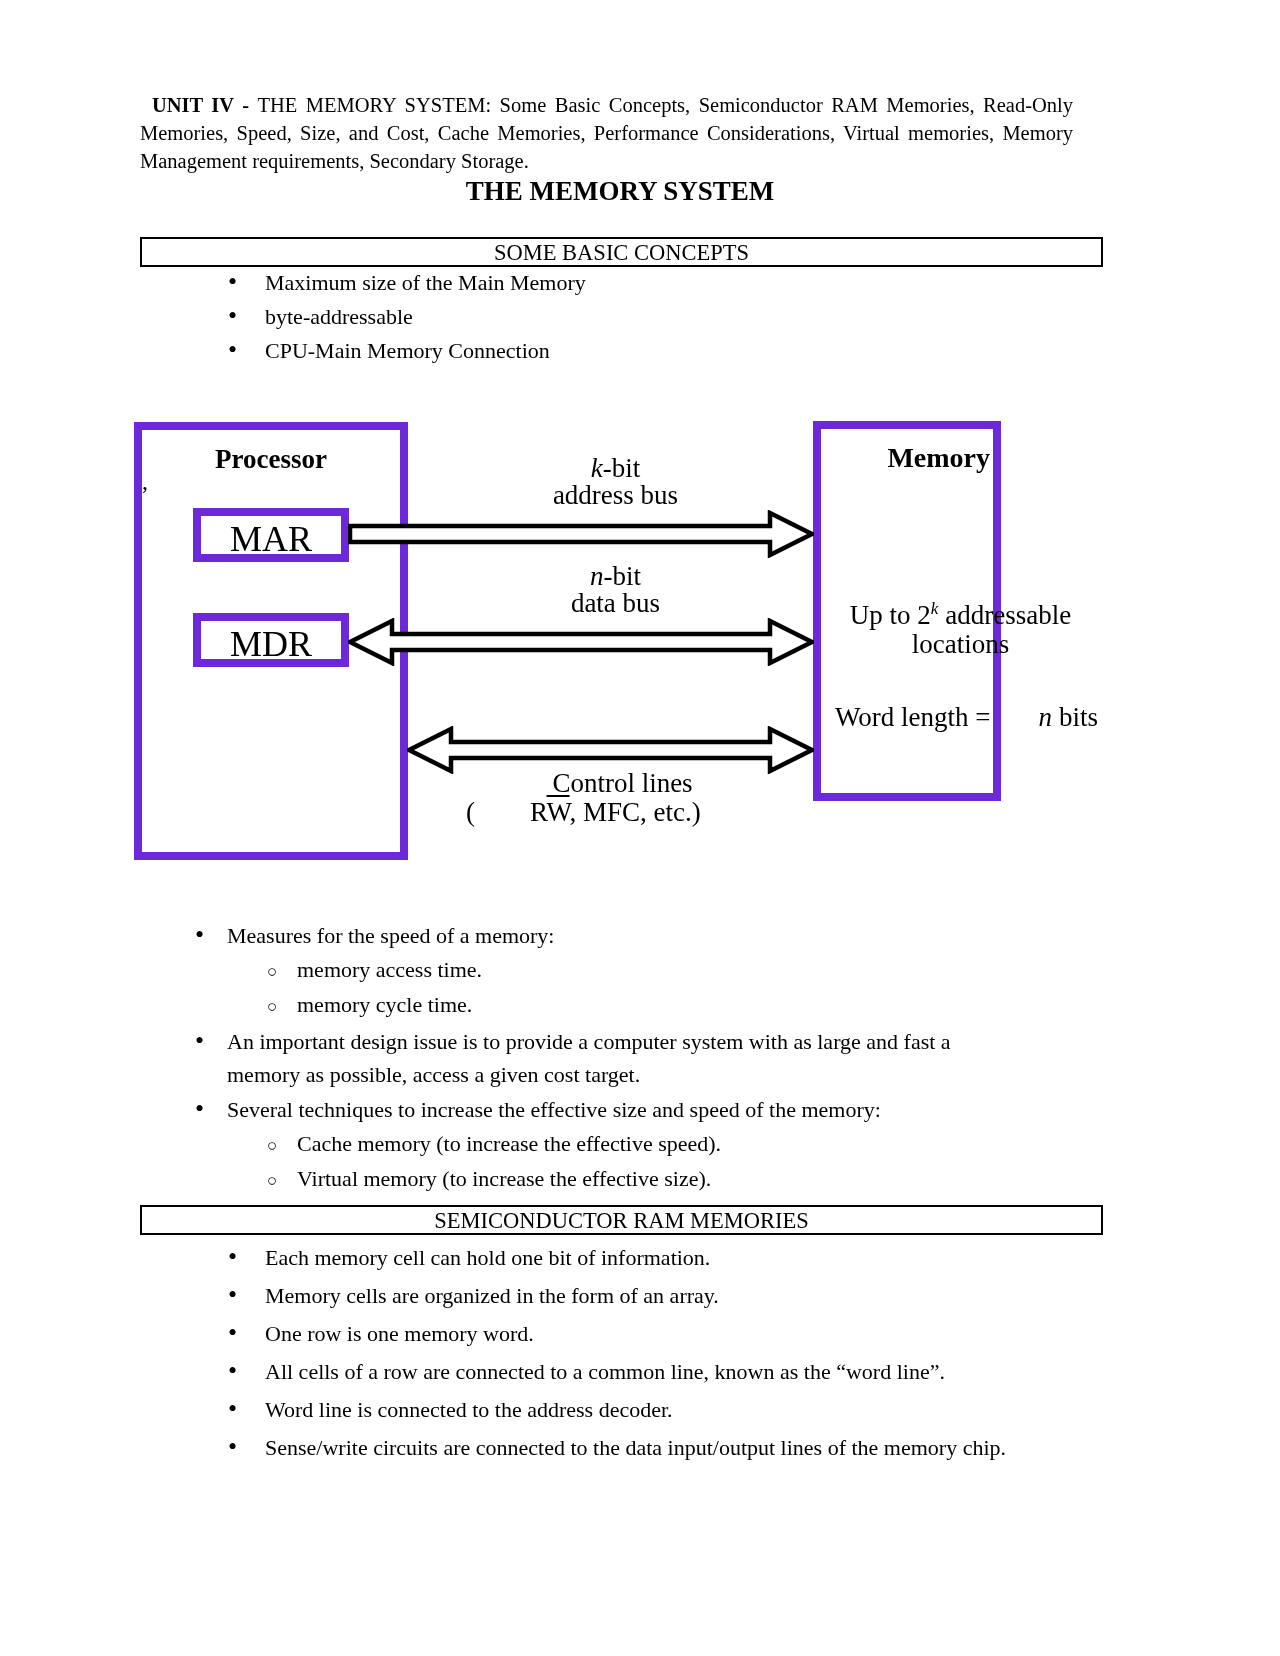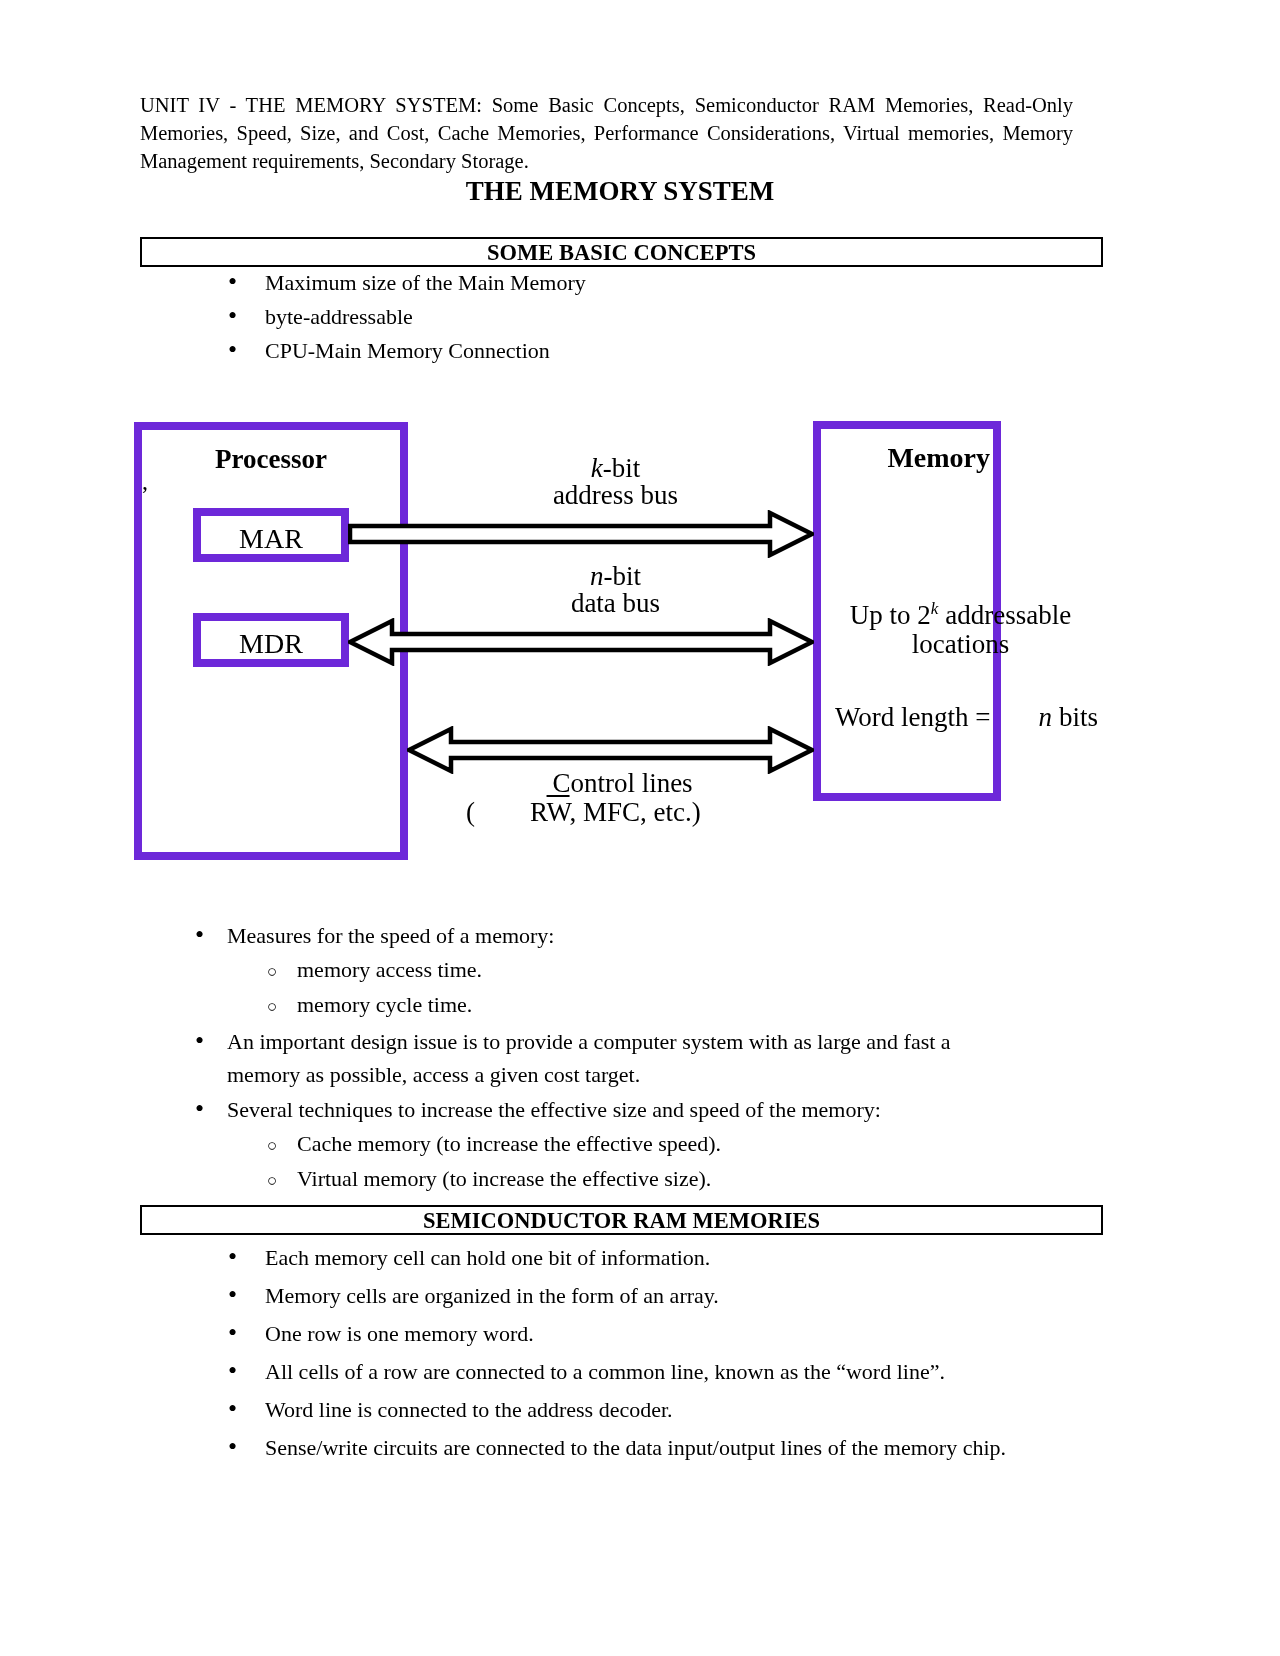--- a/index.html
+++ b/index.html
@@ -3,29 +3,29 @@
 <meta charset="utf-8">
 <style>
   html,body{margin:0;padding:0;background:#888;}
   .page{position:relative;width:1280px;height:1656px;background:#ffffff;
         font-family:"Liberation Serif","DejaVu Serif",serif;color:#000;overflow:hidden;}
   .abs{position:absolute;}
 
   
   .hdr{position:absolute;left:140px;top:70px;width:933px;font-size:20.5px;line-height:28px;
        text-align:justify;}
-  .hdr b{font-weight:normal;}
+  .hdr b{font-weight:bold;margin-left:12px;}
 
   
   .title{position:absolute;left:140px;top:176px;width:960px;text-align:center;
          font-weight:bold;font-size:27px;}
 
   
   .hbox{position:absolute;left:140px;width:959px;height:26px;border:2px solid #000;
-        text-align:center;font-weight:bold;font-size:22.5px;line-height:27px;}
+        text-align:center;font-weight:normal;font-size:22.5px;line-height:27px;}
   #hbox-basic{top:237px;}
   #hbox-ram{top:1205px;}
 
   
   .list{position:absolute;}
   .row{display:flex;align-items:baseline;}
   .mk{flex:0 0 37px;font-size:26px;}
   .mk2{flex:0 0 30px;font-size:17px;}
   #list-basic{left:228px;top:265px;font-size:22px;line-height:33px;width:860px;}
   #list-notes{left:195px;top:918px;font-size:22px;line-height:33.6px;width:890px;}
@@ -34,21 +34,21 @@
   #list-notes .cont{padding-left:32px;}
   #list-ram{left:228px;top:1238px;font-size:22px;line-height:37px;width:860px;}
 
   
   .dbox{position:absolute;border:8px solid #6d28d9;box-sizing:border-box;background:#fff;}
   #proc-box{left:134px;top:422px;width:274px;height:438px;}
   #proc-box .lbl{margin-top:14px;text-align:center;font-weight:bold;font-size:27px;}
   #mem-box{left:813px;top:421px;width:188px;height:380px;}
   #mem-box .lbl{margin-top:13px;text-align:right;padding-right:3px;font-weight:bold;font-size:28px;}
   #mar-box,#mdr-box{left:193px;width:156px;height:54px;text-align:center;
-                    font-size:28px;line-height:46px;}
+                    font-size:36px;line-height:46px;}
   #mar-box{top:508px;}
   #mdr-box{top:613px;}
   #stray-comma{left:142px;top:468px;font-size:24px;}
 
   
   .cap{position:absolute;font-size:27px;line-height:27px;text-align:center;}
   #addr-cap{left:498px;top:455px;width:235px;}
   #data-cap{left:498px;top:563px;width:235px;}
   #ctrl-cap1{left:515px;top:770px;width:215px;}
   #ctrl-cap2{left:466px;top:799px;text-align:left;white-space:nowrap;}

